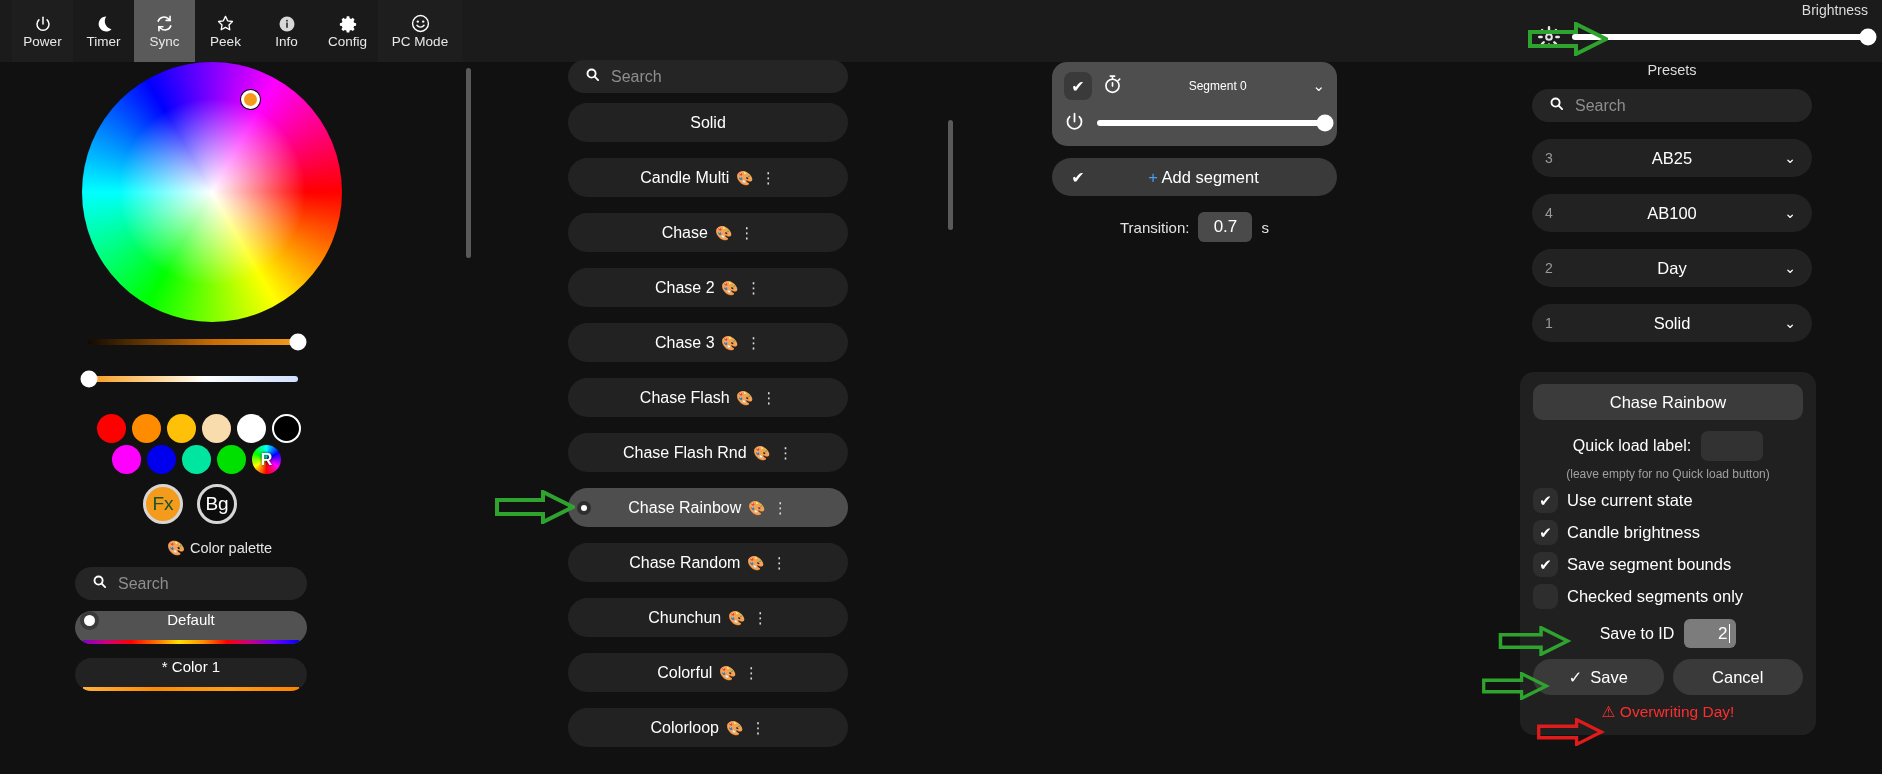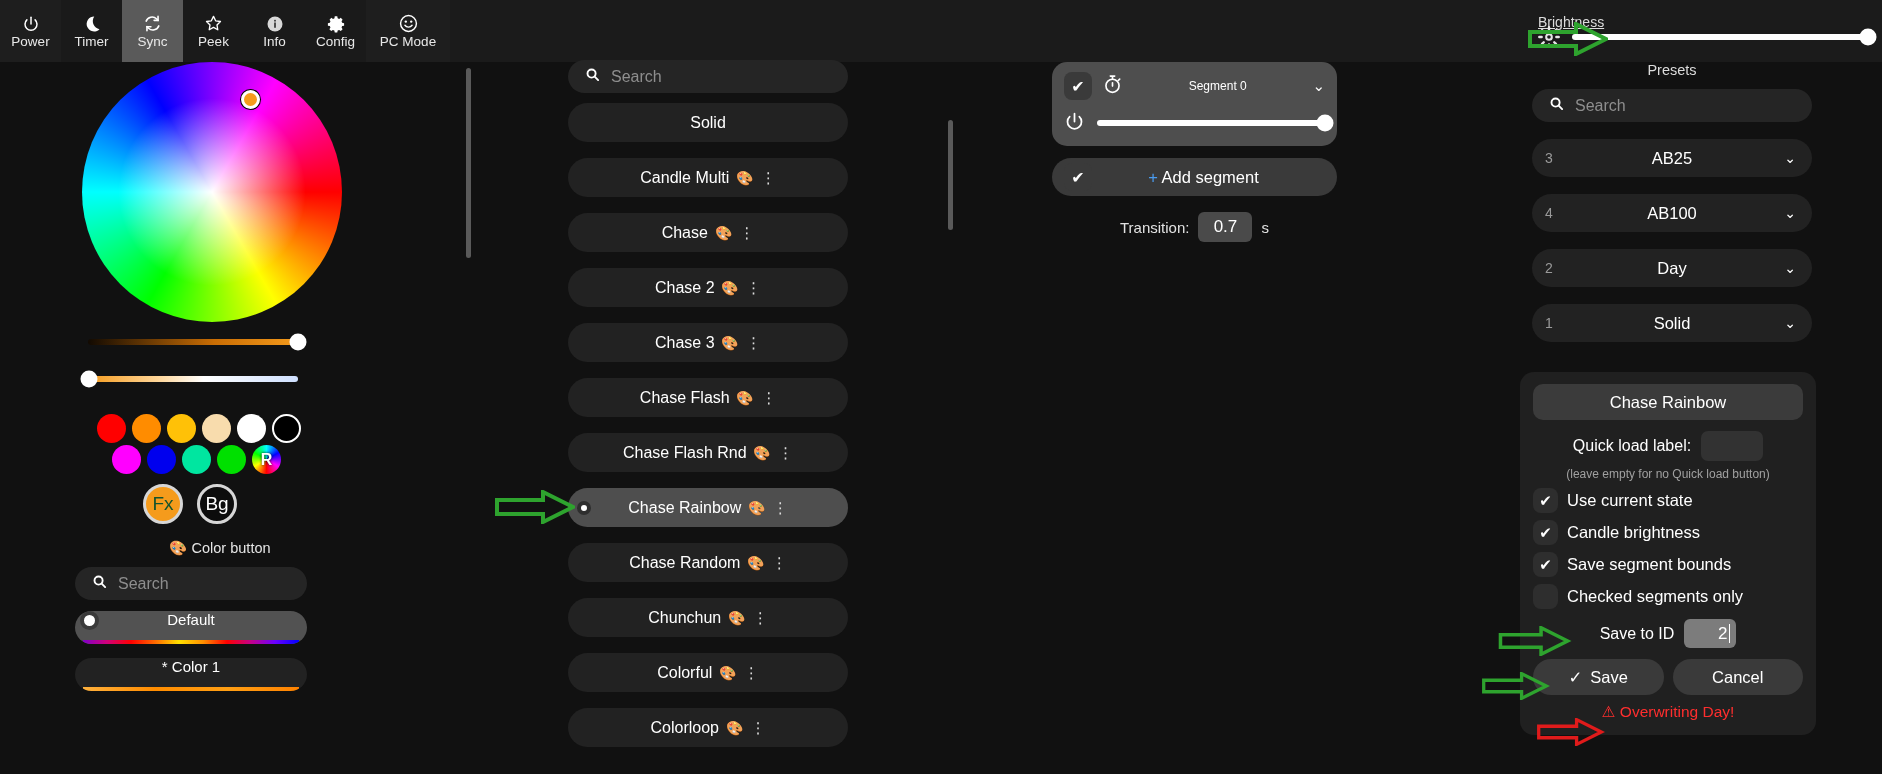--- a/index.html
+++ b/index.html
@@ -11,38 +11,38 @@
     color: #ffffff;
     overflow: hidden;
   }
   #app { position: relative; width: 1882px; height: 774px; }
 
   
   .topbar {
     position: absolute; top: 0; left: 0; width: 1882px; height: 62px;
     background: #1b1b1b;
   }
-  .navwrap { position: absolute; top: 0; left: 0; display: flex; height: 62px; }
+  .navwrap { position: absolute; top: 0; left: 12px; display: flex; height: 62px; }
   .navitem {
     width: 61px; height: 62px;
     display: flex; flex-direction: column; align-items: center; justify-content: center;
     gap: 1px; background: #1e1e1e; cursor: pointer;
   }
   .navitem.alt { background: #1a1a1a; align-items: center; }
   .navitem.active { background: #5a5a5a; }
   .navitem.wide { width: 84px; }
   .navitem .nicon { height: 20px; display: flex; align-items: center; justify-content: center; }
   .navitem .nlabel { font-size: 13.5px; color: #e8e8e8; line-height: 14px; }
 
   .brightwrap {
     position: absolute; right: 14px; top: 0; width: 330px; height: 62px;
   }
   .brightlabel {
-    position: absolute; top: 14px; left: 0; width: 330px; text-align: left;
-    font-size: 14px; color: #dcdcdc; text-decoration: underline;
+    position: absolute; top: 2px; left: 0; width: 330px; text-align: right;
+    font-size: 14px; color: #dcdcdc;
   }
   .brightrow {
     position: absolute; top: 24px; left: 0; width: 330px; height: 26px;
     display: flex; align-items: center; gap: 12px;
   }
   .sun-icon { width: 22px; height: 22px; flex: 0 0 22px; }
   .track {
     position: relative; flex: 1; height: 6px; background: #ffffff; border-radius: 3px;
   }
   .knob {
@@ -383,21 +383,21 @@
       <div class="circbtn fx">
         <span>Fx</span>
       </div>
       <div class="circbtn bg">
         <span>Bg</span>
       </div>
     </div>
 
     <div class="palhead">
       <span>🎨</span>
-      <span>Color button</span>
+      <span>Color palette</span>
     </div>
 
     <div class="searchbox pal-search">
       <span>
         <svg width="15" height="15" viewBox="0 0 24 24" fill="none" stroke="#fff" stroke-width="3" stroke-linecap="round">
             <circle cx="10.5" cy="10.5" r="6.5"></circle>
             <path d="M15.5 15.5 21 21"></path>
           </svg>
       </span>
       <span class="ph">Search</span>

